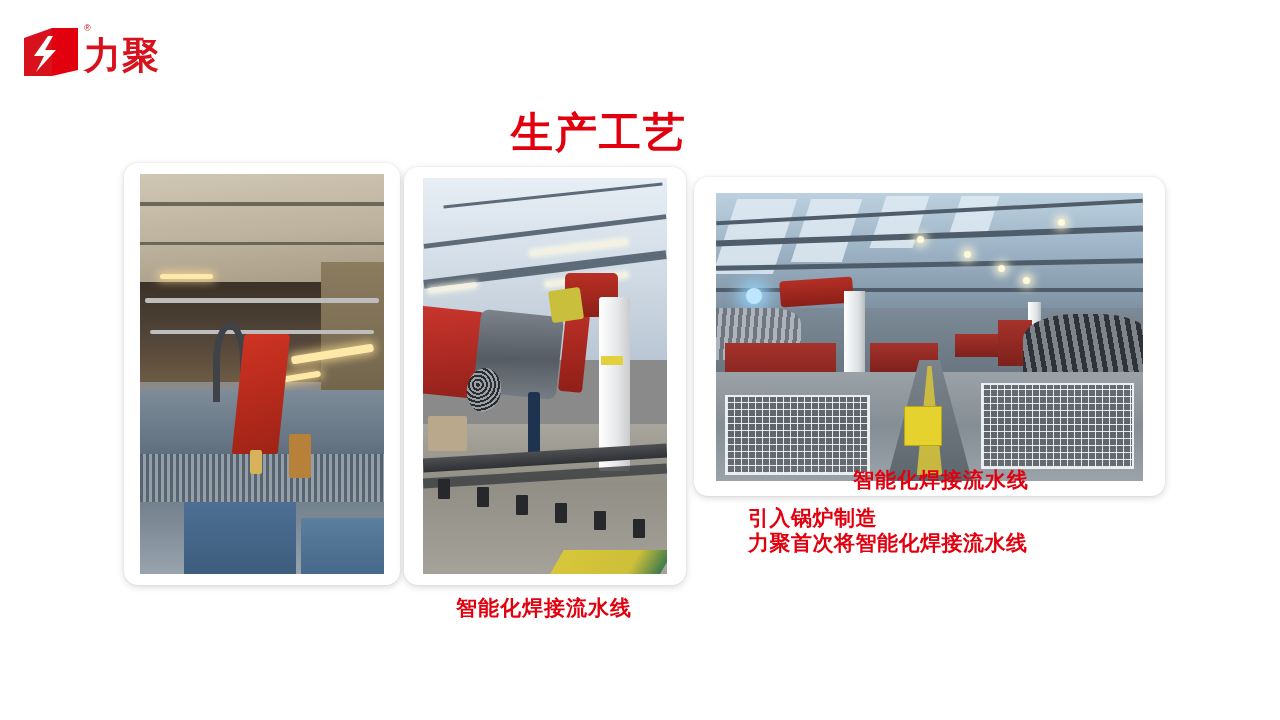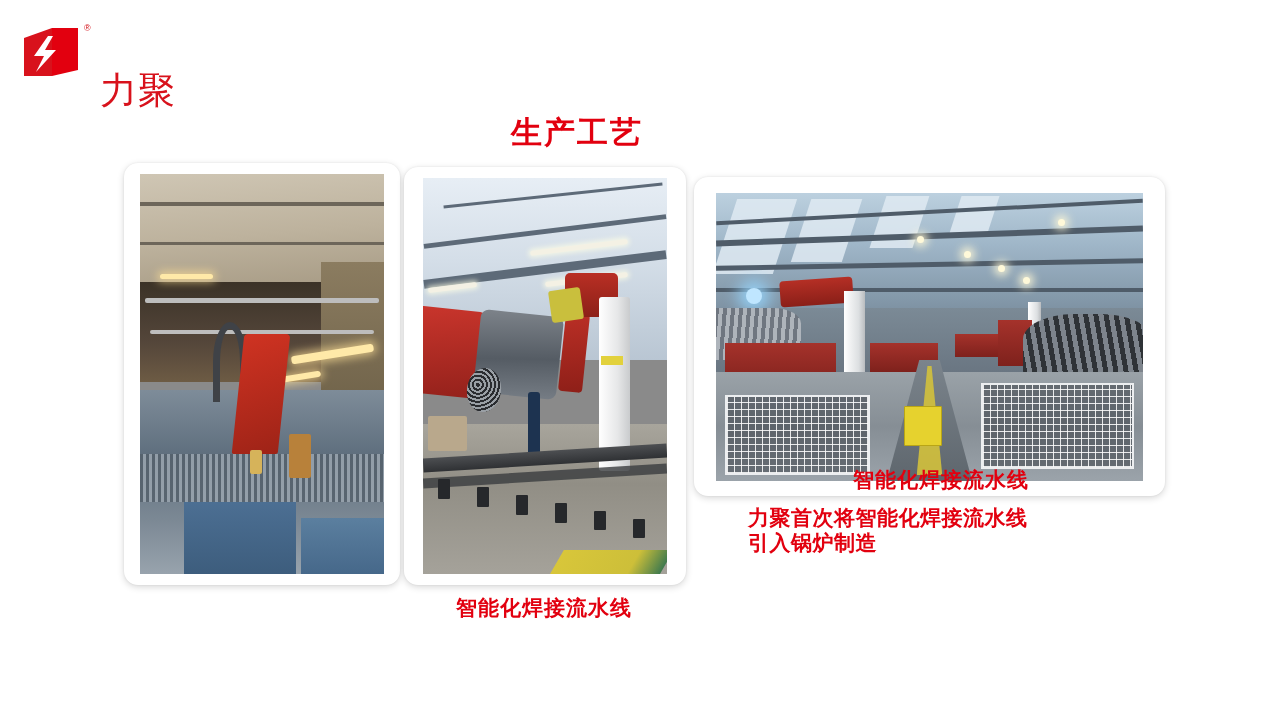--- a/index.html
+++ b/index.html
@@ -12,29 +12,29 @@
   .slide { position: relative; width: 1280px; height: 720px; background: #fff; }
 
   
   .logo { position: absolute; left: 22px; top: 22px; width: 180px; height: 62px; }
   .logo-mark { position: absolute; left: 0; top: 4px; width: 58px; height: 52px; }
   .logo-reg {
     position: absolute; left: 62px; top: 2px;
     font-size: 9px; color: #d3121a; line-height: 1;
   }
   .logo-text {
-    position: absolute; left: 78px; top: 12px;
-    font-size: 37px; font-weight: 400; color: #d8121c;
-    letter-spacing: 1px; line-height: 44px; white-space: nowrap; margin-top: 35px;
+    position: absolute; left: 62px; top: 12px;
+    font-size: 37px; font-weight: 700; color: #d8121c;
+    letter-spacing: 1px; line-height: 44px; white-space: nowrap;
   }
 
   
   .title-zh {
     position: absolute; left: 511px; top: 114px;
-    font-size: 31px; font-weight: 700; color: #e2000f;
+    font-size: 42px; font-weight: 700; color: #e2000f;
     letter-spacing: 2px; line-height: 38px; white-space: nowrap;
   }
   .title-en {
     position: absolute; left: 684px; top: 133px;
     font-size: 16px; font-weight: 700; color: #e2000f;
     line-height: 20px; white-space: nowrap;
   }
 
   
   .card {
@@ -393,17 +393,17 @@
         <div class="p3-trackyl"></div>
         <div class="p3-fence" style="left:2%;top:70%;width:34%;height:28%"></div>
         <div class="p3-fence" style="left:62%;top:66%;width:36%;height:30%"></div>
         <div class="p3-sign" style="left:44%;top:74%;width:9%;height:14%"></div>
       </div>
     </div>
     <div class="caption cap3" style="left:159px;top:289px;position:absolute">智能化焊接流水线</div>
   </div>
 
   <div class="note">
+    <div class="red-line">引入锅炉制造</div>
     <div class="red-line">力聚首次将智能化焊接流水线</div>
-    <div class="red-line">引入锅炉制造</div>
   </div>
 
 </div>
 
 </body></html>

